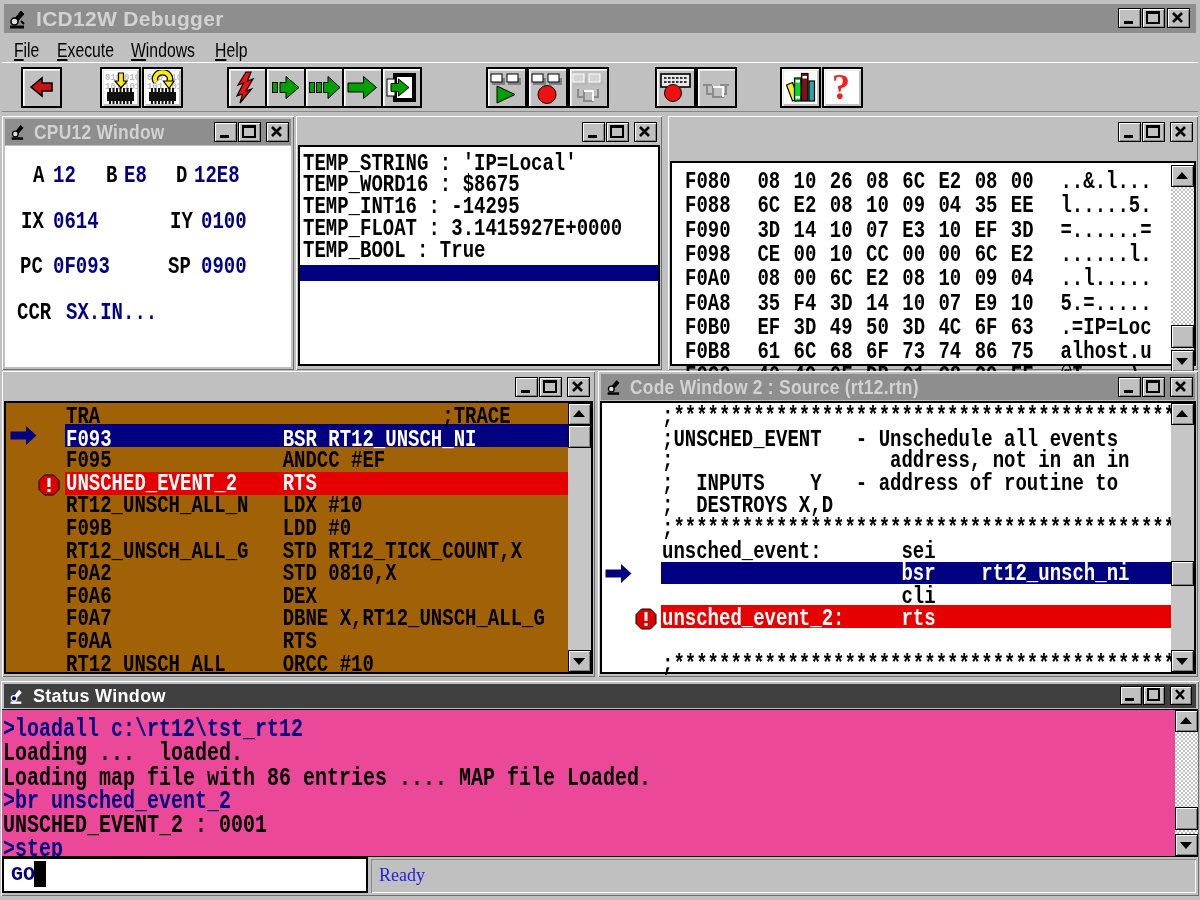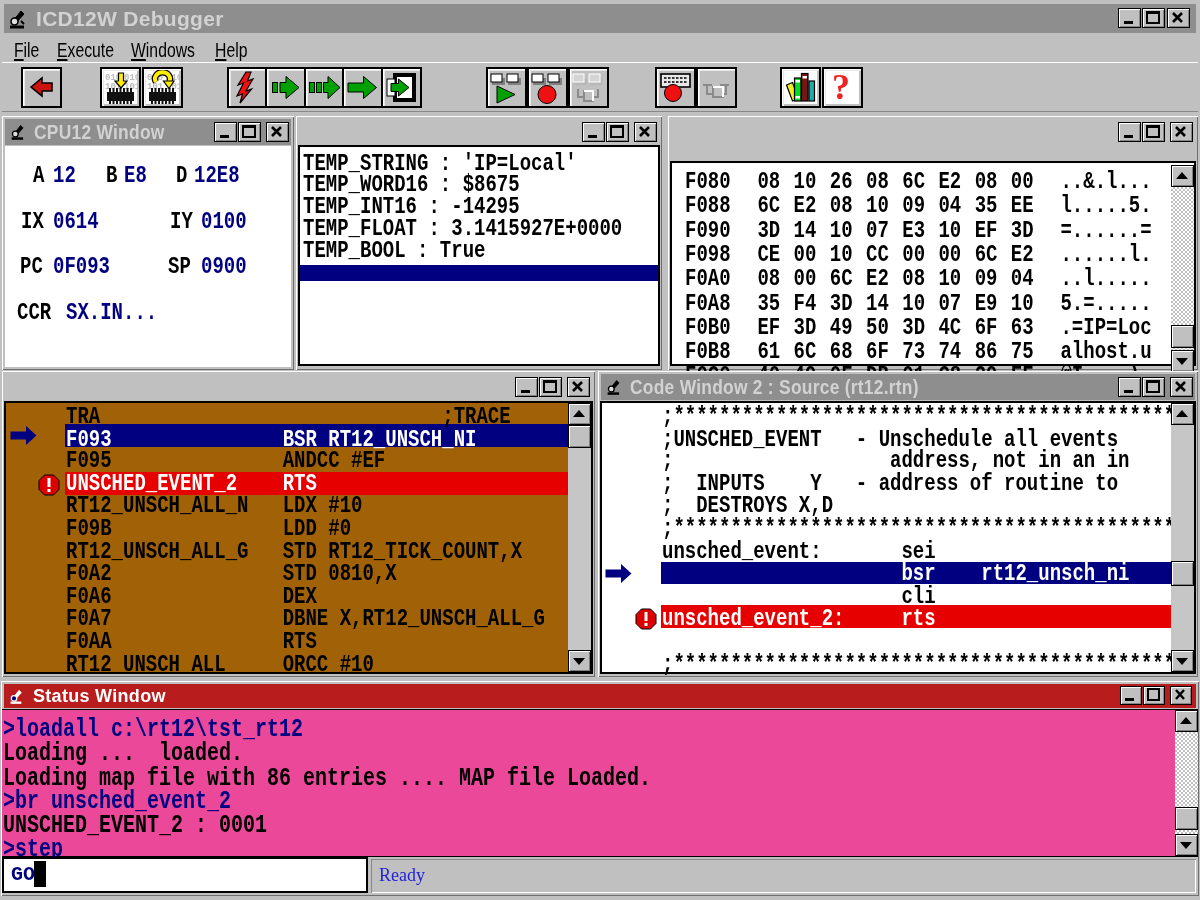--- a/index.html
+++ b/index.html
@@ -1,21 +1,21 @@
 <!DOCTYPE html>
 <html><head>
 <meta charset="utf-8">
 <style>
 * { margin:0; padding:0; box-sizing:border-box; }
 html,body { width:1200px; height:900px; overflow:hidden; }
 body { background:#c0c0c0; font-family:"Liberation Sans", sans-serif; position:relative; }
 .abs { position:absolute; }
 .win { position:absolute; background:#c0c0c0; box-shadow: inset 1px 1px 0 #ffffff, inset -1px -1px 0 #6f6f6f; }
 .tbar { position:absolute; left:3px; right:3px; top:3px; height:26px; background:#8e8e8e; display:flex; align-items:center; }
-.tbar.active { background:#b91c1c;text-align:center; }
+.tbar.active { background:#404040;text-align:center; }
 .ttext { font-weight:bold; font-size:20px; color:#d2d2d2; letter-spacing:0.3px; white-space:nowrap; }
 .tbar.active .ttext { color:#ffffff; }
 .wbtn { position:absolute; width:23px; height:20px; background:#c0c0c0; border:1px solid #000; box-shadow: inset 1px 1px 0 #ffffff, inset -1px -1px 0 #868686; top:3px; }
 .wbtn svg { position:absolute; left:0; top:0; }
 .mono { font-family:"Liberation Mono", monospace; font-weight:bold; color:#000; white-space:pre; }
 .scl { transform:scaleY(1.28); transform-origin:0 0; }
 .navy { color:#000080; }
 .sb { position:absolute; background:#c0c0c0; background-image: conic-gradient(#ffffff 25%, #c0c0c0 0 50%, #ffffff 0 75%, #c0c0c0 0); background-size:4px 4px; }
 .sbtn { position:absolute; left:0; width:100%; height:22px; background:#c0c0c0; border:1px solid #000; box-shadow: inset 1px 1px 0 #ffffff, inset -1px -1px 0 #808080; }
 .sthumb { position:absolute; left:0; width:100%; background:#c0c0c0; border:1px solid #000; box-shadow: inset 1px 1px 0 #ffffff, inset -1px -1px 0 #808080; }

